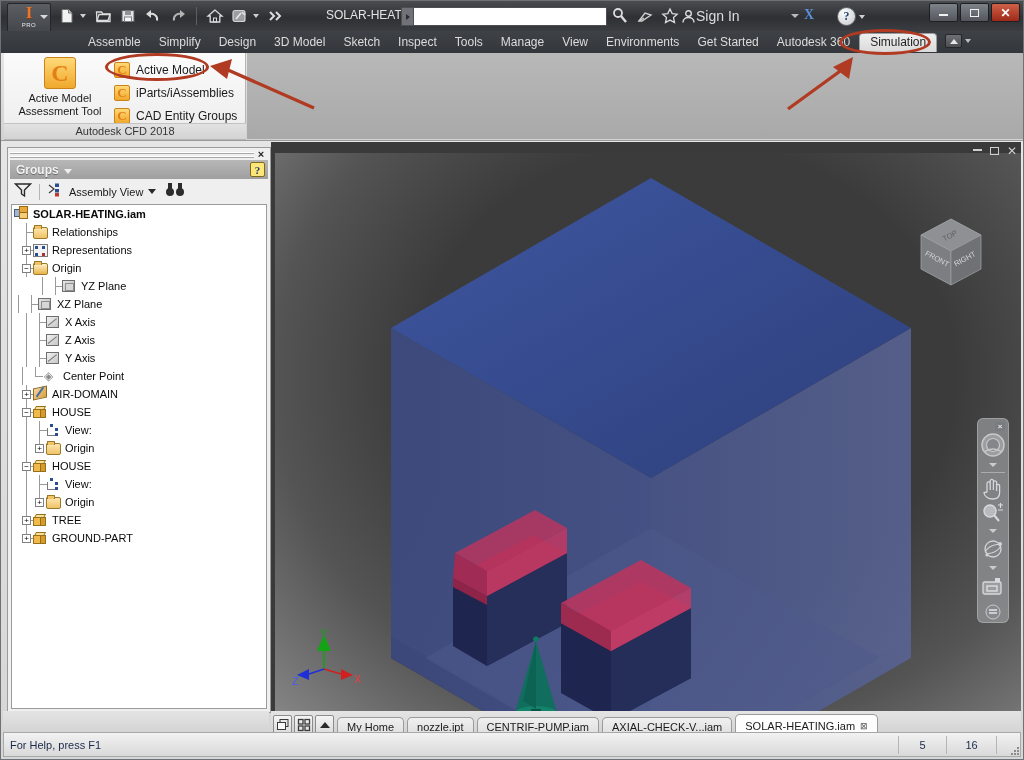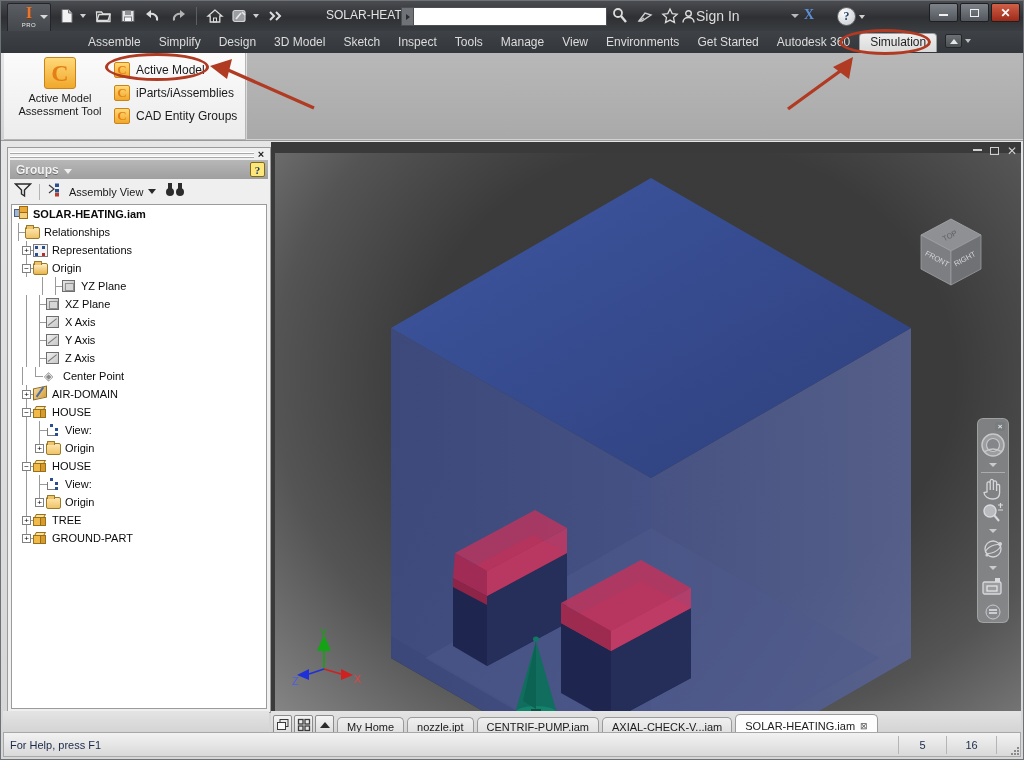--- a/index.html
+++ b/index.html
@@ -556,20 +556,21 @@
         <div class="pitem">
           <div class="cfd-icon sm">C</div>
           <span>iParts/iAssemblies</span>
         </div>
         <div class="pitem">
           <div class="cfd-icon sm">C</div>
           <span>CAD Entity Groups</span>
         </div>
       </div>
 
+      <div id="panel-title">Autodesk CFD 2018</div>
     </div>
   </div>
 
   <div class="ann-ellipse" style="left:104px; top:52px; width:104px; height:28px;"></div>
   <svg class="ann-arrow" style="left:195px; top:55px;" width="125" height="60" viewBox="0 0 125 60">
     <path d="M118 52 L32 14" stroke="#b03a22" stroke-width="3.4" fill="none"></path>
     <path d="M14 10 L36 3 L31 23 Z" fill="#b03a22"></path>
   </svg>
 
   <div class="ann-ellipse" style="left:838px; top:28px; width:92px; height:26px;"></div>
@@ -625,21 +626,21 @@
         <div class="ticon2">
           <div class="ic-asm">
               <div class="b1"></div>
               <div class="b2"></div>
               <div class="b3"></div>
             </div>
         </div>
         <span class="tlabel">SOLAR-HEATING.iam</span>
       </div>
 
-      <div class="trow" style="">
+      <div class="trow" style="padding-left:8px">
         <div class="tgut">
             <div class="vline"></div>
             <div class="hline"></div>
           </div>
         <div class="ticon2">
             <div class="ic-folder" style="margin-top:3px"></div>
           </div>
         <span class="tlabel">Relationships</span>
       </div>
 
@@ -678,21 +679,21 @@
           </div>
         <div class="tgut">
             <div class="vline"></div>
             <div class="hline"></div>
           </div>
         <div class="ticon2">
             <div class="ic-plane" style="margin-top:2px"></div>
           </div>
         <span class="tlabel">YZ Plane</span>
       </div>
-      <div class="trow" style="padding-left:8px">
+      <div class="trow" style="">
         <div class="tgut">
             <div class="vline"></div>
           </div>
         <div class="tgut">
             <div class="vline"></div>
             <div class="hline"></div>
           </div>
         <div class="ticon2">
             <div class="ic-plane" style="margin-top:2px"></div>
           </div>
@@ -716,34 +717,34 @@
         <div class="tgut">
             <div class="vline"></div>
           </div>
         <div class="tgut">
             <div class="vline"></div>
             <div class="hline"></div>
           </div>
         <div class="ticon2">
             <div class="ic-axis" style="margin-top:2px"></div>
           </div>
+        <span class="tlabel">Z Axis</span>
+      </div>
+      <div class="trow" style="padding-left:8px">
+        <div class="tgut">
+            <div class="vline"></div>
+          </div>
+        <div class="tgut">
+            <div class="vline"></div>
+            <div class="hline"></div>
+          </div>
+        <div class="ticon2">
+            <div class="ic-axis" style="margin-top:2px"></div>
+          </div>
         <span class="tlabel">Y Axis</span>
-      </div>
-      <div class="trow" style="padding-left:8px">
-        <div class="tgut">
-            <div class="vline"></div>
-          </div>
-        <div class="tgut">
-            <div class="vline"></div>
-            <div class="hline"></div>
-          </div>
-        <div class="ticon2">
-            <div class="ic-axis" style="margin-top:2px"></div>
-          </div>
-        <span class="tlabel">Z Axis</span>
       </div>
 
       <div class="trow" style="padding-left:4px">
         <div class="tgut">
             <div class="vline"></div>
           </div>
         <div class="tgut">
             <div class="vline half"></div>
             <div class="hline"></div>
           </div>

